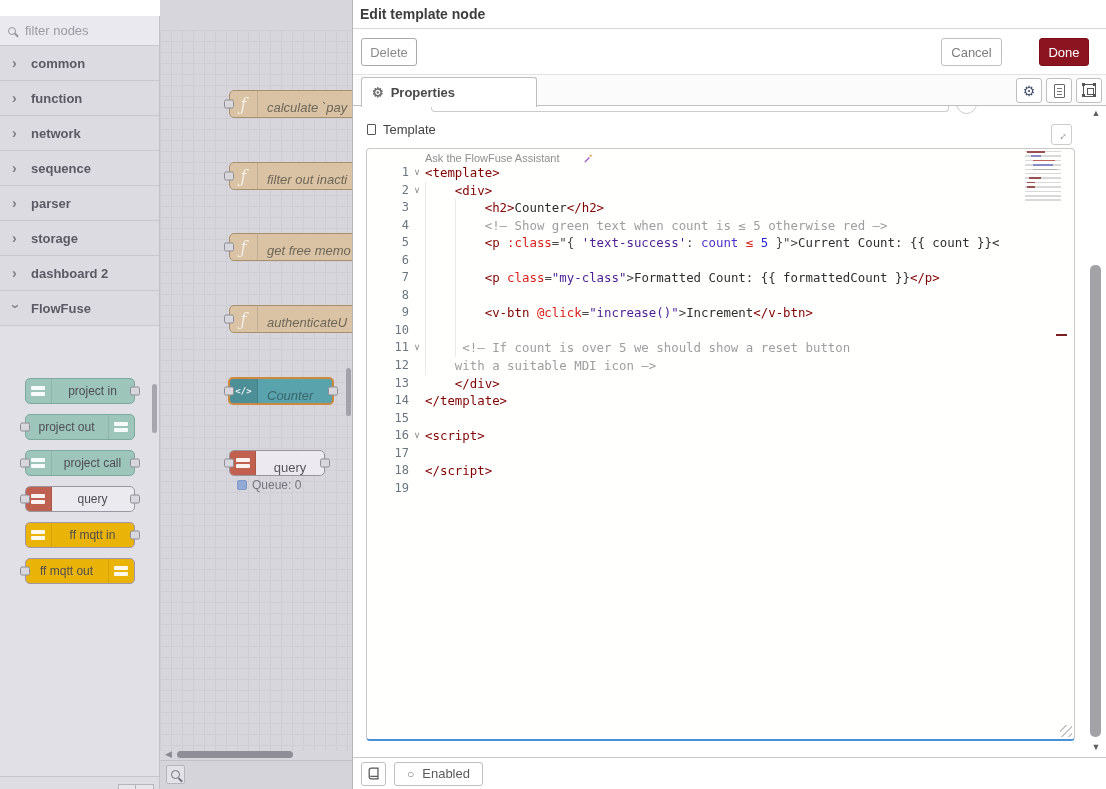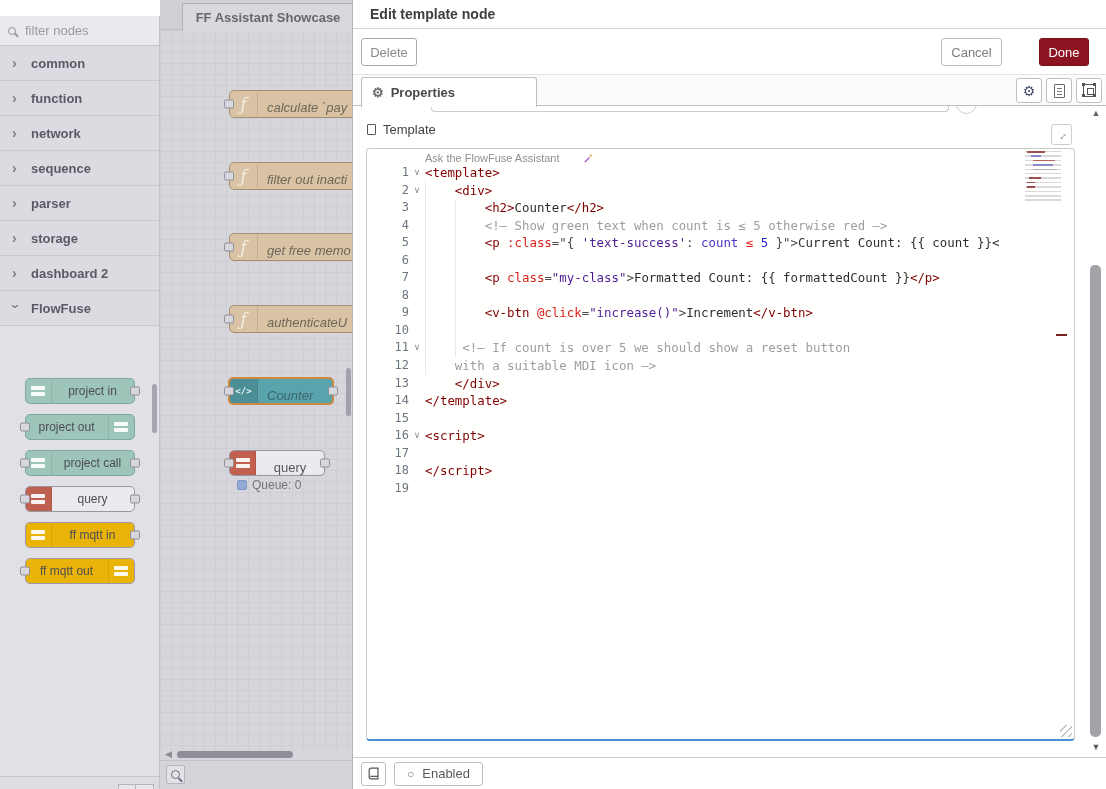--- a/index.html
+++ b/index.html
@@ -79,21 +79,21 @@
   .ch-arrow{position:absolute;left:5px;top:0;font-size:9px;color:#8a8992;line-height:9px;cursor:pointer;}
   .ch-thumb{position:absolute;left:17px;top:1px;width:116px;height:7px;background:#8f8e97;border-radius:3.5px;cursor:pointer;}
   .canvas-footer{position:absolute;bottom:0;left:0;right:0;height:29px;background:#d5d4da;border-top:1px solid #c2c1c8;}
   .zoombtn{position:absolute;left:6px;top:4px;width:19px;height:19px;border:1px solid #b6b5bc;
            background:#e3e2e8;border-radius:2px;display:flex;align-items:center;justify-content:center;cursor:pointer;}
   .mag2{width:9px;height:9px;border:1.5px solid #70707a;border-radius:50%;position:relative;}
   .mag2::after{content:"";position:absolute;width:5px;height:1.5px;background:#70707a;transform:rotate(45deg);right:-4px;bottom:-2px;}
 
   
   .dialog{position:absolute;left:352px;top:0;width:754px;height:789px;background:#fff;border-left:1px solid #b5b5b5;}
-  .dlg-header{height:29px;line-height:29px;padding-left:17px;font-size:14px;font-weight:700;color:#3d3d3d;
+  .dlg-header{height:29px;line-height:29px;padding-left:7px;font-size:14px;font-weight:700;color:#3d3d3d;
               border-bottom:1px solid #d6d6d6;}
   .dlg-buttons{position:relative;height:46px;border-bottom:1px solid #e3e3e3;}
   .btn{position:absolute;top:9px;height:28px;border-radius:3px;font-size:13px;display:flex;
        align-items:center;justify-content:center;cursor:pointer;background:#fff;}
   .btn-delete{left:8px;width:56px;border:1px solid #a9a9a9;color:#8a8a8a;}
   .btn-cancel{right:104px;width:61px;border:1px solid #bfbfbf;color:#7d7d7d;}
   .btn-done{right:17px;width:50px;border:1px solid #7c0f1a;background:#8c1420;color:#fff;}
   .dlg-tabs{position:relative;height:31px;background:#fbfbfb;border-bottom:1px solid #bfbfbf;}
   .tab-props{position:absolute;left:8px;top:2px;height:30px;width:176px;background:#fff;
              border:1px solid #bfbfbf;border-bottom:none;border-radius:3px 3px 0 0;display:flex;
@@ -259,25 +259,20 @@
     </div>
   <div class="pal-scroll"></div>
   <div class="pal-footer">
     <div class="fbtn">∧</div>
     <div class="fbtn">∨</div>
   </div>
 </aside>
 
 <div class="canvas">
   <div class="gridarea"></div>
-  <div class="tabbar">
-    <div class="wtab">
-      <span>FF Assistant Showcase</span>
-    </div>
-  </div>
   <div id="flow-nodes">
       <div class="cnode function" style="left: 69px; top: 90px; width: 142px;">
         <div class="cicon">ƒ</div>
         <div class="clabel">calculate `pay</div>
         <div class="port l"></div>
       </div>
       <div class="cnode function" style="left: 69px; top: 162px; width: 142px;">
         <div class="cicon">ƒ</div>
         <div class="clabel">filter out inacti</div>
         <div class="port l"></div>

